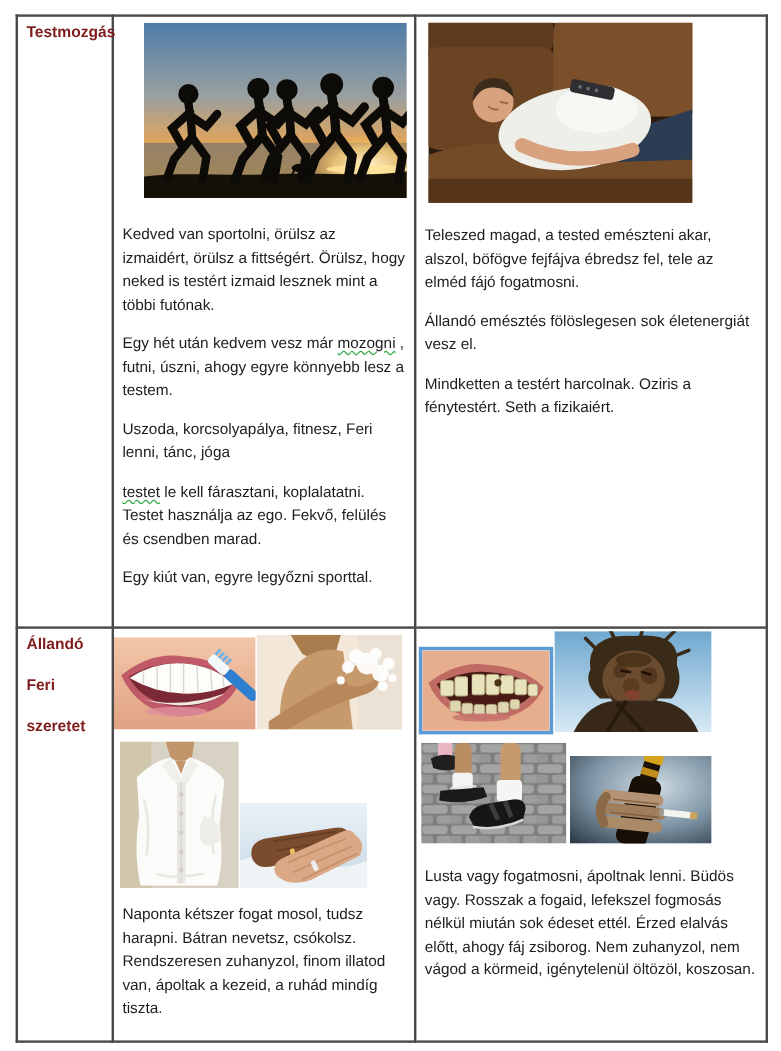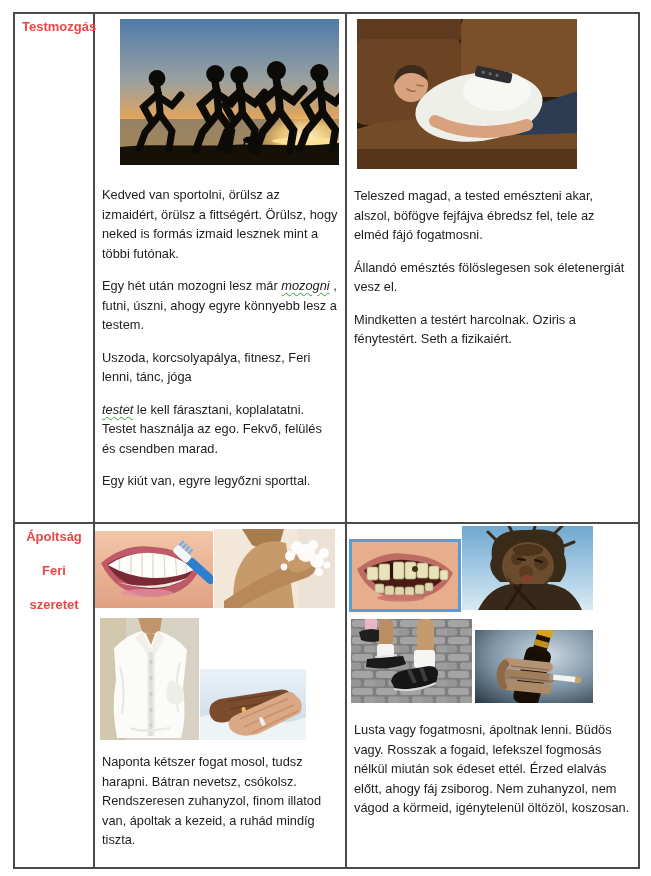--- a/index.html
+++ b/index.html
@@ -2,23 +2,23 @@
 <html><head>
 <meta charset="utf-8">
 <style>
   html,body{margin:0;padding:0;background:#ffffff;}
   body{width:651px;height:876px;font-family:"Liberation Sans",sans-serif;}
   .page{position:relative;width:651px;height:876px;background:#fff;overflow:hidden;}
   table.doc{position:absolute;left:13px;top:12px;width:625px;border-collapse:collapse;table-layout:fixed;}
   td{border:2px solid #4a4a4a;vertical-align:top;padding:4px 7px;background:#fff;}
   tr.r1 td{height:500px;}
   tr.r2 td{height:330px;}
-  .htext{font-weight:bold;font-size:13px;color:#ef4444;line-height:17px;margin:0 0 17px 0;text-align:center;}
+  .htext{font-weight:bold;font-size:13px;color:#7f1d1d;line-height:17px;margin:0 0 17px 0;}
   p.body{margin:0 0 13px 0;font-size:12.8px;line-height:19.5px;color:#1d1d1d;}
-  .misspell{text-decoration-line:underline;text-decoration-style:wavy;text-decoration-color:#26a83d;text-decoration-thickness:1px;text-underline-offset:2px;font-style:italic;}
+  .misspell{text-decoration-line:underline;text-decoration-style:wavy;text-decoration-color:#26a83d;text-decoration-thickness:1px;text-underline-offset:2px;}
   .img-wrap{font-size:0;line-height:0;}
   .img-wrap svg{display:block;width:100%;height:100%;}
   .runners{margin:1px 0 20px 18px;width:219px;height:146px;}
   .couch{margin:1px 0 17px 3px;width:220px;height:150px;}
   .collage{position:relative;}
   .collage .img-wrap{position:absolute;}
   .collage-left{height:214px;margin-bottom:10px;}
   .collage-right{height:182px;margin-bottom:10px;}
   .smile{left:-7px;top:3px;width:118px;height:77px;}
   .shoulder{left:112px;top:1px;width:121px;height:79px;}
@@ -78,22 +78,22 @@
           <use href="#runner" transform="translate(116,127) scale(1.58)"></use>
           <use href="#runner" transform="translate(153,128) scale(1.7)"></use>
           <use href="#runner" transform="translate(196,127) scale(1.62)"></use>
           <g fill="#0d0b08">
             <ellipse cx="130" cy="121" rx="7" ry="3.6"></ellipse>
                   <circle cx="137" cy="117" r="2.7"></circle>
             <path d="M125,123 l-2,5 M129,123 l0,5 M133,123 l1,5 M136,122 l2,4" stroke="#0d0b08" stroke-width="1.6"></path>
           </g>
         </svg>
       </div>
-      <p class="body">Kedved van sportolni, örülsz az izmaidért, örülsz a fittségért. Örülsz, hogy neked is formás izmaid lesznek mint a többi futónak.</p>
-      <p class="body"><span>Egy hét után mozogni lesz már </span><span class="misspell">mozogni</span><span> , futni, úszni, ahogy egyre könnyebb lesz a testem.</span></p>
+      <p class="body">Kedved van sportolni, örülsz az izmaidért, örülsz a fittségért. Örülsz, hogy neked is testért izmaid lesznek mint a többi futónak.</p>
+      <p class="body"><span>Egy hét után kedvem vesz már </span><span class="misspell">mozogni</span><span> , futni, úszni, ahogy egyre könnyebb lesz a testem.</span></p>
       <p class="body">Uszoda, korcsolyapálya, fitnesz, Feri lenni, tánc, jóga</p>
       <p class="body"><span class="misspell">testet</span><span> le kell fárasztani, koplalatatni. Testet használja az ego. Fekvő, felülés és csendben marad.</span></p>
       <p class="body">Egy kiút van, egyre legyőzni sporttal.</p>
     </td>
     <td>
       <div class="img-wrap couch">
         <svg viewBox="0 0 220 150">
           <rect width="220" height="150" fill="#2b1a0e"></rect>
           <rect x="-8" y="-28" width="112" height="58" rx="14" fill="#5e3b1f"></rect>
           <rect x="-8" y="20" width="118" height="86" rx="18" fill="#6b4424"></rect>
@@ -115,21 +115,21 @@
           </g>
         </svg>
       </div>
       <p class="body">Teleszed magad, a tested emészteni akar, alszol, böfögve fejfájva ébredsz fel, tele az elméd fájó fogatmosni.</p>
       <p class="body">Állandó emésztés fölöslegesen sok életenergiát vesz el.</p>
       <p class="body">Mindketten a testért harcolnak. Oziris a fénytestért. Seth a fizikaiért.</p>
     </td>
   </tr>
   <tr class="r2">
     <td>
-      <div class="htext">Ápoltság</div>
+      <div class="htext">Állandó</div>
       <div class="htext">Feri</div>
       <div class="htext">szeretet</div>
     </td>
     <td>
       <div class="collage collage-left">
         <div class="img-wrap smile">
           <svg viewBox="0 0 118 77">
             <defs>
               <linearGradient id="skin1" x1="0" y1="0" x2="0" y2="1">
                       <stop offset="0" stop-color="#f3c6a8"></stop>

